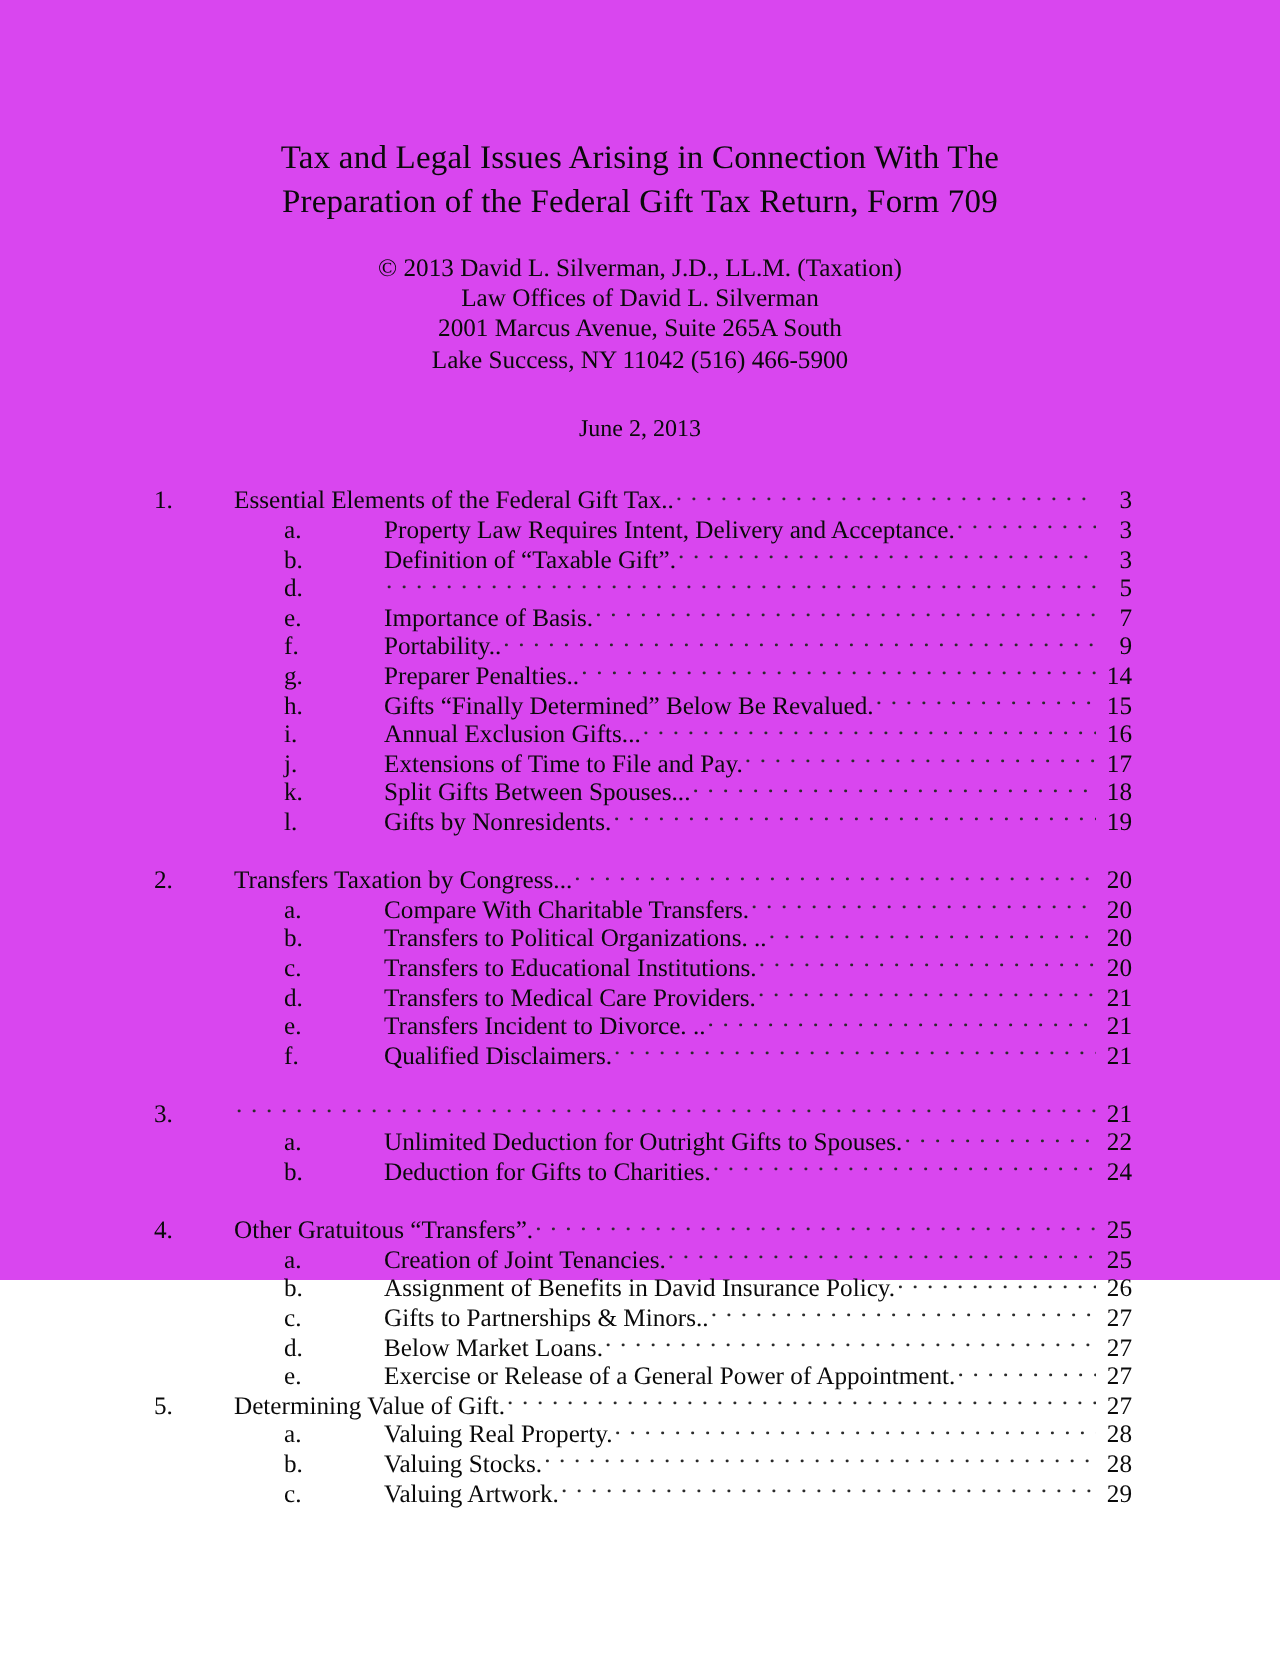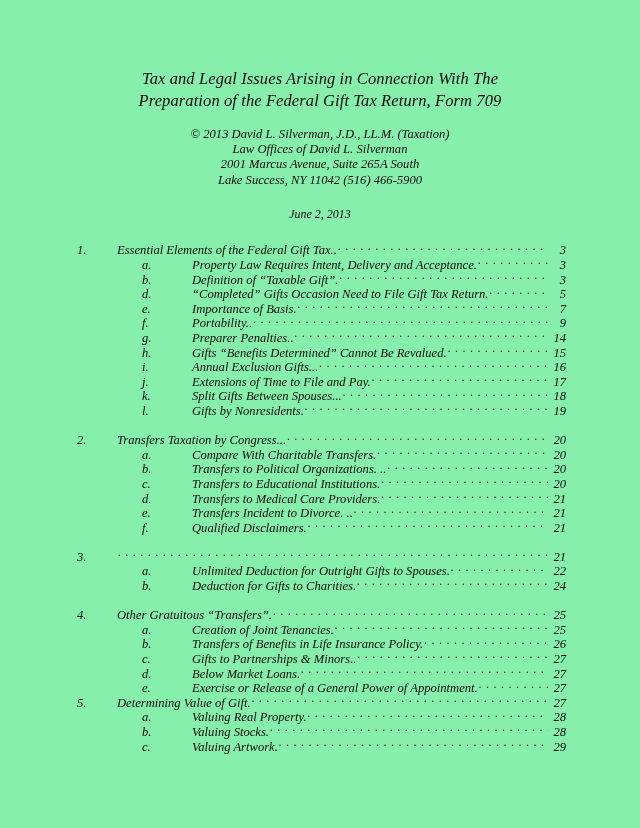--- a/index.html
+++ b/index.html
@@ -11,24 +11,23 @@
     width: 640px;
     height: 828px;
     font-family: "Liberation Serif", "DejaVu Serif", serif;
     color: #0a0a0a;
     position: relative;
     overflow: hidden;
   }
 
   .page {
     width: 640px;
-    height: 828px;
-    background: #86efac;
+    height: 640px;
+    background: #d946ef;
     position: relative;
-    font-style: italic;
   }
 
   
   .title-block {
     padding-top: 68px;
     text-align: center;
   }
   .doc-title-line {
     font-size: 16.5px;
     line-height: 22px;
@@ -156,21 +155,20 @@
         <span class="page-num">3</span>
       </div>
       <div class="toc-row">
         <span class="marker marker-sub">b.</span>
         <span class="entry-label">Definition of “Taxable Gift”.</span>
         <span class="leader"></span>
         <span class="page-num">3</span>
       </div>
       <div class="toc-row">
         <span class="marker marker-sub">d.</span>
-        <span class="entry-label">“Completed” Gifts Occasion Need to File Gift Tax Return.</span>
         <span class="leader"></span>
         <span class="page-num">5</span>
       </div>
       <div class="toc-row">
         <span class="marker marker-sub">e.</span>
         <span class="entry-label">Importance of Basis.</span>
         <span class="leader"></span>
         <span class="page-num">7</span>
       </div>
       <div class="toc-row">
@@ -180,21 +178,21 @@
         <span class="page-num">9</span>
       </div>
       <div class="toc-row">
         <span class="marker marker-sub">g.</span>
         <span class="entry-label">Preparer Penalties..</span>
         <span class="leader"></span>
         <span class="page-num">14</span>
       </div>
       <div class="toc-row">
         <span class="marker marker-sub">h.</span>
-        <span class="entry-label">Gifts “Benefits Determined” Cannot Be Revalued.</span>
+        <span class="entry-label">Gifts “Finally Determined” Below Be Revalued.</span>
         <span class="leader"></span>
         <span class="page-num">15</span>
       </div>
       <div class="toc-row">
         <span class="marker marker-sub">i.</span>
         <span class="entry-label">Annual Exclusion Gifts...</span>
         <span class="leader"></span>
         <span class="page-num">16</span>
       </div>
       <div class="toc-row">
@@ -284,21 +282,21 @@
         <span class="page-num">25</span>
       </div>
       <div class="toc-row">
         <span class="marker marker-sub">a.</span>
         <span class="entry-label">Creation of Joint Tenancies.</span>
         <span class="leader"></span>
         <span class="page-num">25</span>
       </div>
       <div class="toc-row">
         <span class="marker marker-sub">b.</span>
-        <span class="entry-label">Transfers of Benefits in Life Insurance Policy.</span>
+        <span class="entry-label">Assignment of Benefits in David Insurance Policy.</span>
         <span class="leader"></span>
         <span class="page-num">26</span>
       </div>
       <div class="toc-row">
         <span class="marker marker-sub">c.</span>
         <span class="entry-label">Gifts to Partnerships &amp; Minors..</span>
         <span class="leader"></span>
         <span class="page-num">27</span>
       </div>
       <div class="toc-row">

